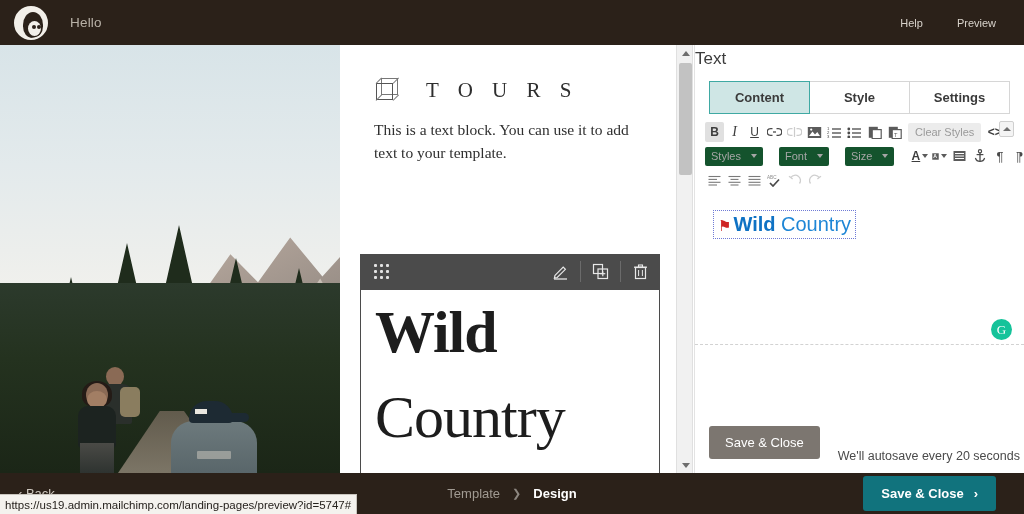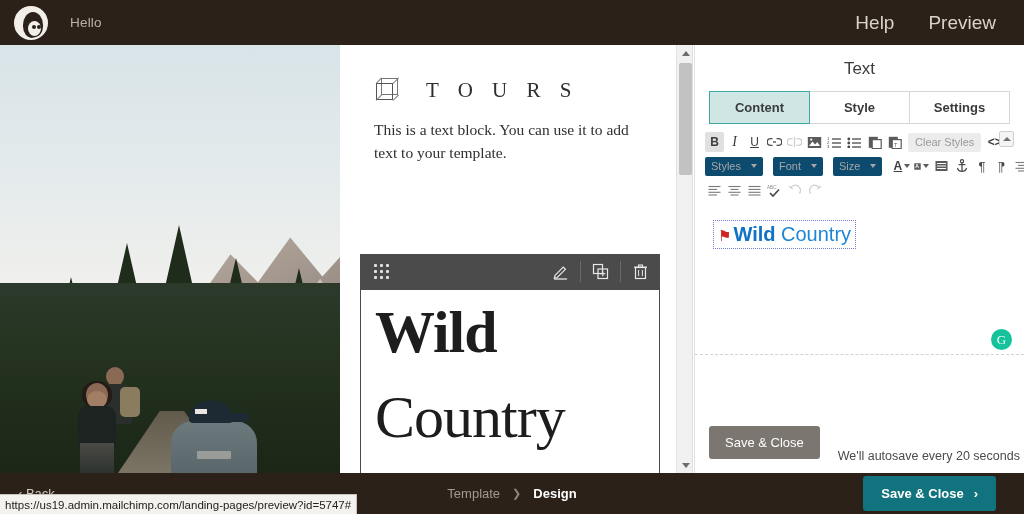--- a/index.html
+++ b/index.html
@@ -37,21 +37,21 @@
     background: #2b2119; top: 17px; left: 16px; z-index: 3;
   }
   .chimp .eye2 { left: 21px; }
   .hello {
     color: #b9b2a8; font-size: 13.5px; margin-left: 8px; letter-spacing: .2px;
   }
   .topbar-right {
     margin-left: auto; display: flex; align-items: center; gap: 34px;
     padding-right: 28px;
   }
-  .topbar-right span { color: #d8d3cb; font-size: 19px; cursor: pointer; }
+  .topbar-right span { color: #d8d3cb; font-size: 11px; cursor: pointer; }
 
   
   .photo {
     position: absolute; top: 45px; left: 0; width: 340px; height: 428px;
     overflow: hidden; background: #dfe7ea;
   }
   .sky {
     position: absolute; inset: 0;
     background: linear-gradient(to bottom, #d8e4e8 0%, #e3eaec 28%, #eceeec 48%, #f2f1ed 60%, #e9e7e0 70%, #ded9d0 100%);
   }
@@ -230,21 +230,21 @@
     position: absolute; top: 18px; left: 2px; width: 13px; height: 112px;
     background: #c2c2c2; border-radius: 2px; cursor: grab;
   }
 
   
   .panel {
     position: absolute; top: 45px; left: 694px; width: 330px; height: 428px;
     background: #fff; border-left: 1px solid #e3e3e3;
   }
   .panel-title {
-    text-align: center; font-size: 17px; color: #3c3c3c; padding: 14px 0 12px;
+    font-size: 17px; color: #3c3c3c; padding: 4px 0 12px;
   }
   .tabs { display: flex; padding: 0 14px; }
   .tab {
     flex: 1; text-align: center; padding: 8px 0; font-size: 13px; font-weight: bold;
     color: #3a3a3a; border: 1px solid #d6d6d6; border-left: none; cursor: pointer;
     background: #fff;
   }
   .tab:first-child { border-left: 1px solid #d6d6d6; }
   .tab.active { background: #cfe6e5; border: 1px solid #3fa9a3; }
 
@@ -252,23 +252,23 @@
   .tb-row { display: flex; align-items: center; height: 24px; gap: 1px; position: relative; }
   .ti {
     min-width: 19px; height: 20px; display: flex; align-items: center; justify-content: center;
     font-size: 12px; color: #5b5b5b; cursor: pointer; border-radius: 2px;
     padding: 0 2px;
   }
   .ti.on { background: #e0e0e0; }
   .ti.dim { color: #c9c9c9; cursor: default; }
   .ti svg { display: block; }
   .pill {
-    height: 19px; background: #0c4a6e; border-radius: 2px; color: #a6a6a6;
+    height: 19px; background: #14532d; border-radius: 2px; color: #a6a6a6;
     font-size: 11px; display: flex; align-items: center; padding: 0 6px; gap: 10px;
-    margin-right: 9px; cursor: pointer;
+    margin-right: 15px; cursor: pointer;
   }
   .pill .car { border-left: 3px solid transparent; border-right: 3px solid transparent; border-top: 4px solid #a6a6a6; }
   .clear-styles {
     height: 19px; background: #ececec; border-radius: 2px; color: #9a9a9a;
     font-size: 11px; display: flex; align-items: center; padding: 0 7px; margin: 0 3px;
     cursor: pointer;
   }
   .collapse-btn {
     position: absolute; right: 2px; top: 1px; width: 15px; height: 16px;
     border: 1px solid #cfcfcf; border-radius: 2px; background: #f4f4f4;

